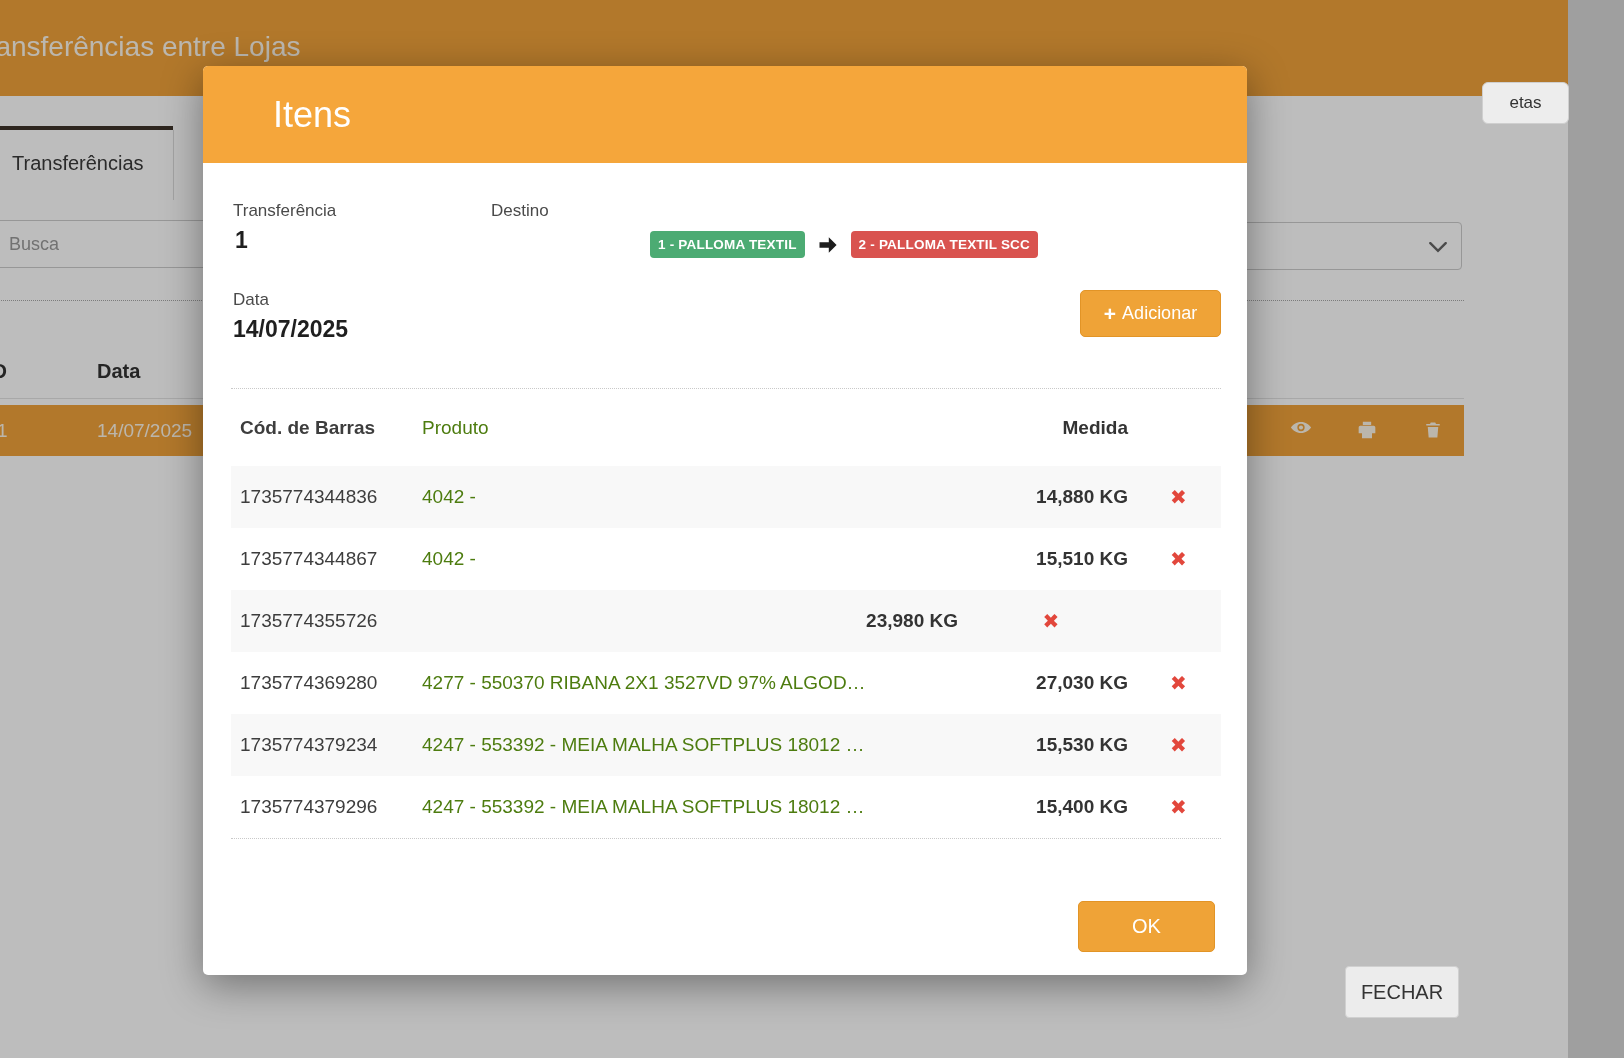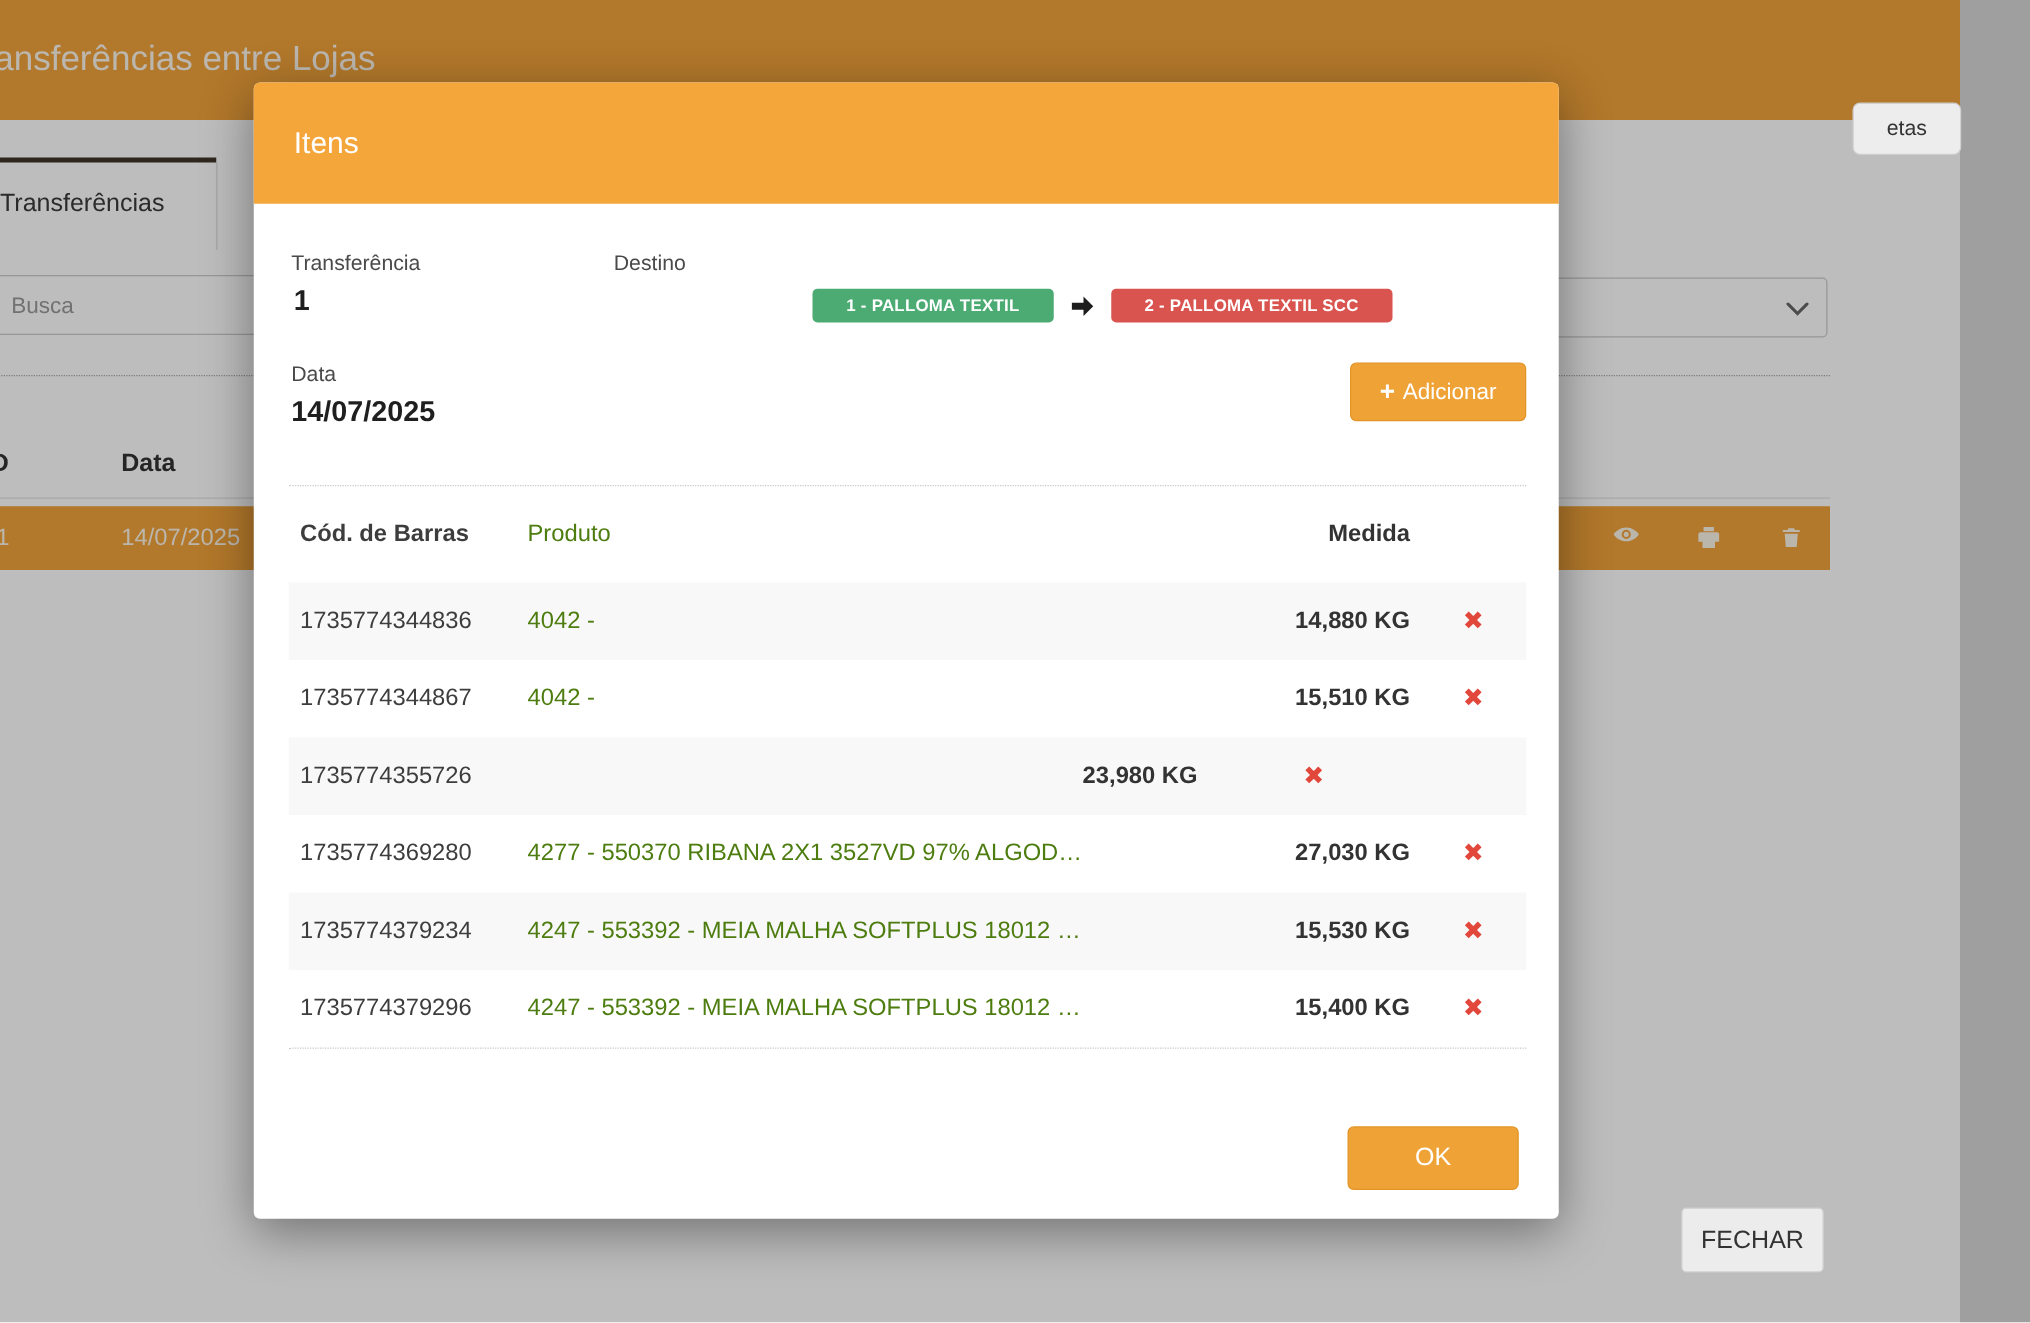--- a/index.html
+++ b/index.html
@@ -9,21 +9,21 @@
   }
   button{font-family:"Liberation Sans","DejaVu Sans",sans-serif;cursor:pointer;}
 
   
   #bg-page{position:absolute;inset:0;background:#ffffff;z-index:1;}
   #right-strip{position:absolute;top:0;right:0;width:56px;height:1058px;background:#d7d7d7;}
   #topbar{position:absolute;left:0;top:0;width:1568px;height:96px;background:#f1a23a;}
   #bg-title{position:absolute;left:-30px;top:31px;font-size:28px;color:#fdf7ec;white-space:nowrap;}
   #tab-accent{position:absolute;left:-30px;top:126px;width:203px;height:4px;background:#3e342a;}
   #tab-right-border{position:absolute;left:173px;top:130px;width:1px;height:70px;background:#dcdcdc;}
-  #bg-tab{position:absolute;left:0px;top:152px;font-size:20px;color:#3a3a3a;white-space:nowrap;}
+  #bg-tab{position:absolute;left:12px;top:152px;font-size:20px;color:#3a3a3a;white-space:nowrap;}
   #busca{position:absolute;left:-30px;top:220px;width:1244px;height:48px;border:1px solid #cccccc;
     border-radius:4px;padding:0 12px 0 38px;font-size:18px;color:#333;background:#fff;box-sizing:border-box;}
   #busca::placeholder{color:#9a9a9a;}
   #bg-select{position:absolute;left:1000px;top:222px;width:462px;height:48px;border:1px solid #cccccc;
     border-radius:4px;background:#fff;box-sizing:border-box;}
   #bg-select svg{position:absolute;right:14px;top:19px;}
   .dotline-bg{position:absolute;left:-30px;width:1494px;border-top:1px dotted #a8a8a8;}
   #bg-col-id{position:absolute;left:-13px;top:360px;font-size:20px;font-weight:bold;color:#333;}
   #bg-col-data{position:absolute;left:97px;top:360px;font-size:20px;font-weight:bold;color:#333;}
   #bg-head-line{position:absolute;left:-30px;top:398px;width:1494px;border-top:1px solid #e3e3e3;}
@@ -43,31 +43,31 @@
   #fechar-btn{position:absolute;left:1345px;top:966px;width:114px;height:52px;z-index:6;
     background:#ececec;border:1px solid #d0d0d0;border-radius:4px;font-size:20px;color:#333;}
 
   
   #overlay{position:absolute;inset:0;background:rgba(0,0,0,0.26);z-index:5;border:none;padding:0;}
 
   
   #itens-modal{position:absolute;left:203px;top:66px;width:1044px;height:909px;z-index:10;
     background:#ffffff;border-radius:5px;box-shadow:0 10px 40px rgba(0,0,0,0.40);}
   .modal-header{height:97px;background:#f5a63b;border-radius:5px 5px 0 0;display:flex;align-items:center;padding-left:32px;}
-  .modal-title{font-size:24px;color:#ffffff;}
+  .modal-title{font-size:36px;color:#ffffff;margin-left:38px;}
   .modal-info{position:relative;height:225px;}
   .info-label{position:absolute;font-size:17px;color:#4a4a4a;}
   .info-value{position:absolute;font-size:23px;font-weight:bold;color:#1f1f1f;}
   #lbl-transferencia{left:30px;top:38px;}
   #val-transferencia{left:32px;top:64px;}
   #lbl-destino{left:288px;top:38px;}
   #lbl-data{left:30px;top:127px;}
   #val-data{left:30px;top:153px;}
   .badge-row{position:absolute;left:447px;top:68px;display:flex;align-items:center;gap:11px;}
-  .badge{display:inline-flex;align-items:center;height:27px;padding:0 27px;border-radius:4px;
+  .badge{display:inline-flex;align-items:center;height:27px;padding:0 8px;border-radius:4px;
     color:#fff;font-weight:bold;font-size:13.5px;letter-spacing:.2px;white-space:nowrap;}
   .badge.green{background:#4cab73;}
   .badge.red{background:#d9534f;}
   .add-btn{position:absolute;left:877px;top:127px;width:141px;height:47px;background:#efa337;
     border:1px solid #e29426;border-radius:5px;color:#fff;font-size:18px;
     display:flex;align-items:center;justify-content:center;gap:6px;}
   .add-plus{font-weight:bold;font-size:21px;line-height:1;}
   .dot{border-top:1px dotted #c9c9c9;margin:0 26px 0 28px;}
   .mtable{margin:0 26px 0 28px;}
   .thead,.trow{display:grid;grid-template-columns:191px 1fr 170px 85px;align-items:center;}

